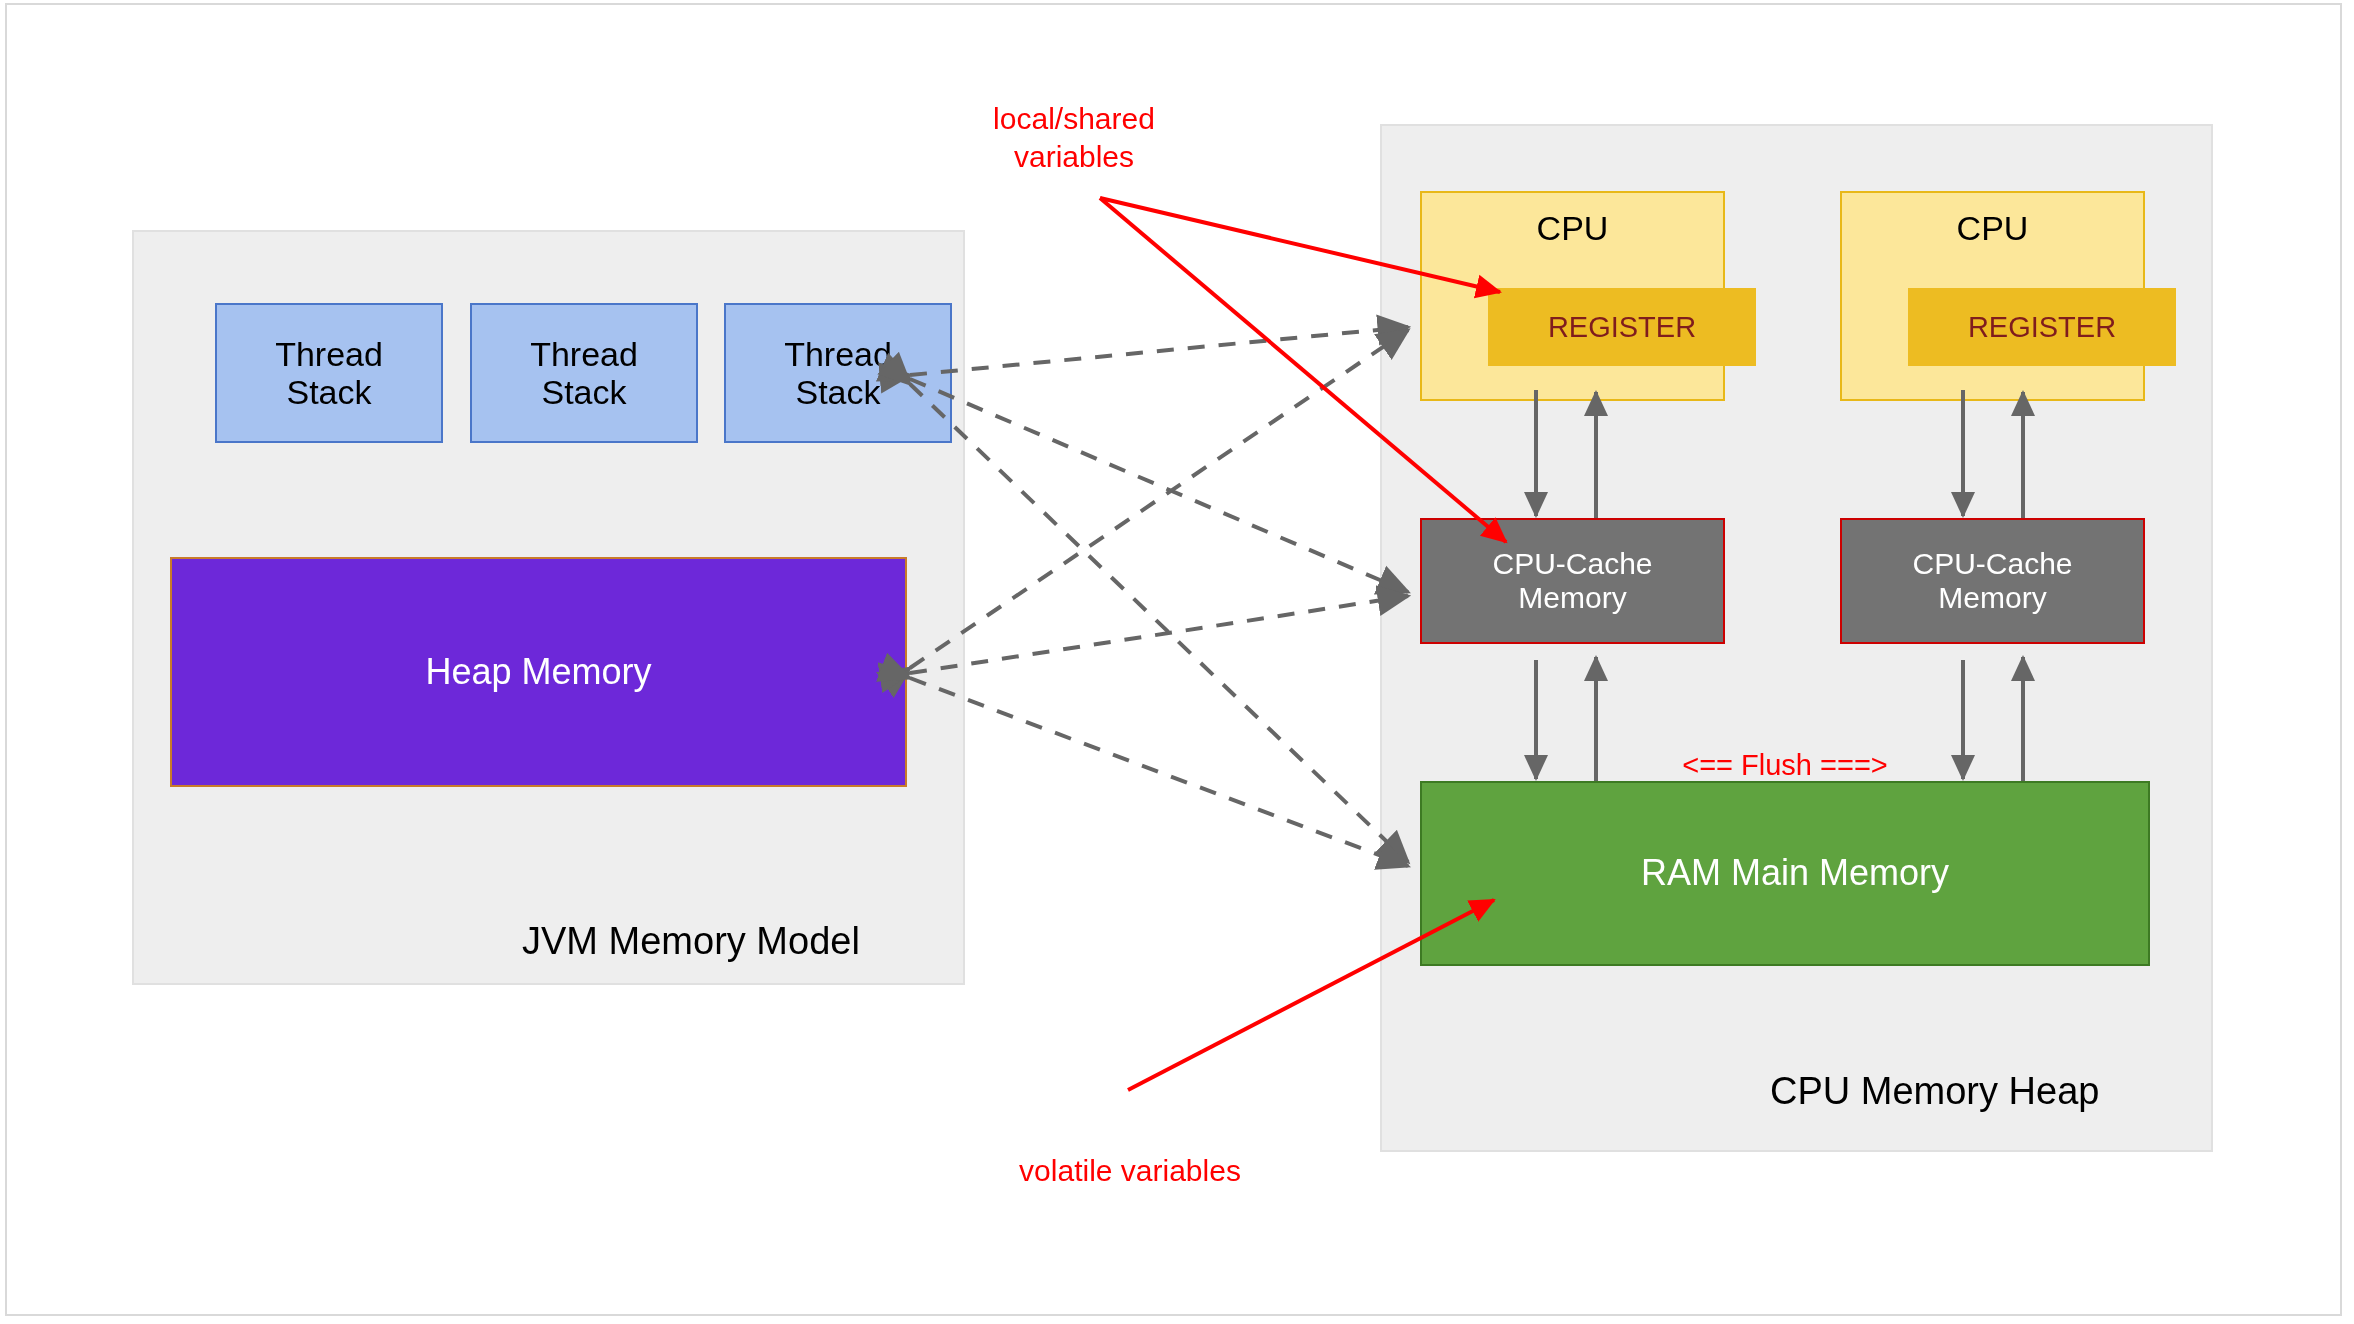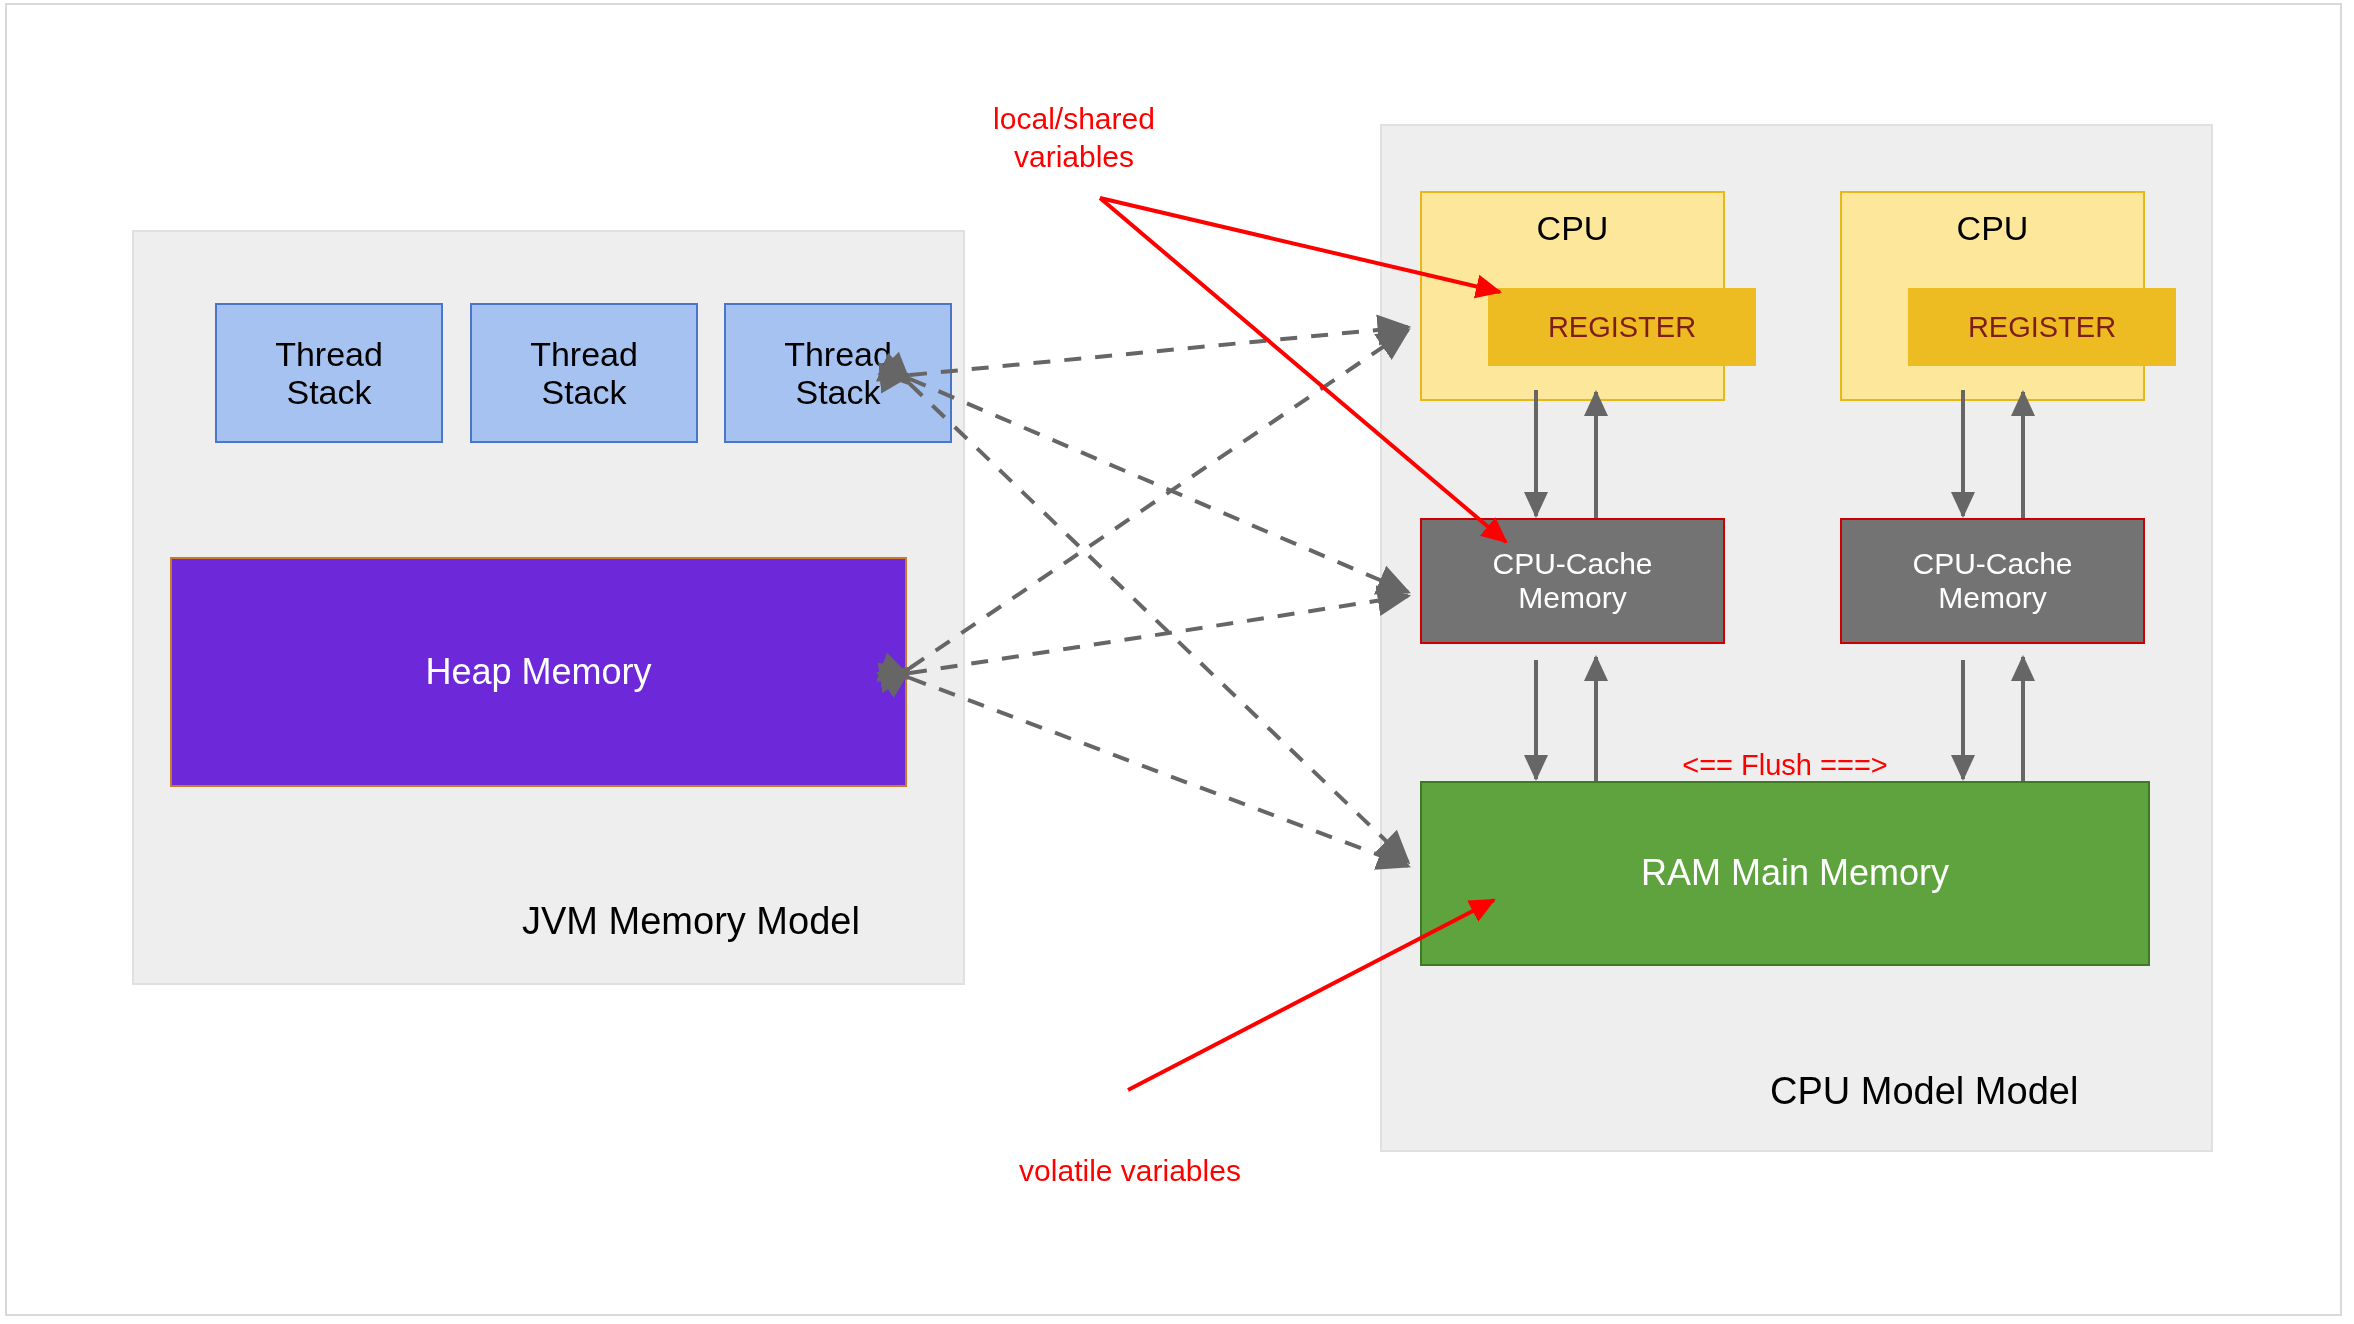--- a/index.html
+++ b/index.html
@@ -34,21 +34,21 @@
   #jvm-panel { left: 132px; top: 230px; width: 833px; height: 755px; }
   #cpu-panel { left: 1380px; top: 124px; width: 833px; height: 1028px; }
 
   .panel-title {
     position: absolute;
     color: #000000;
     font-size: 38px;
     white-space: nowrap;
     line-height: 1;
   }
-  #jvm-title { left: 522px; top: 902px; }
+  #jvm-title { left: 522px; top: 922px; }
   #cpu-title { left: 1770px; top: 1072px; }
 
   .node {
     position: absolute;
     box-sizing: border-box;
     display: flex;
     align-items: center;
     justify-content: center;
     text-align: center;
     line-height: 1.12;
@@ -165,21 +165,21 @@
   <div class="node thread-stack" id="thread-stack-1" style="white-space: pre-line;">Thread
 Stack</div>
   <div class="node thread-stack" id="thread-stack-2" style="white-space: pre-line;">Thread
 Stack</div>
   <div class="node thread-stack" id="thread-stack-3" style="white-space: pre-line;">Thread
 Stack</div>
 
   <div class="node" id="heap-memory">Heap Memory</div>
 
   <div class="panel" id="cpu-panel"></div>
-  <div class="panel-title" id="cpu-title">CPU Model Model</div>
+  <div class="panel-title" id="cpu-title">CPU Memory Heap</div>
 
   <div class="node cpu-box" id="cpu-box-1">CPU</div>
   <div class="node register-box" id="register-box-1">REGISTER</div>
   <div class="node cache-box" id="cache-box-1" style="white-space: pre-line;">CPU-Cache
 Memory</div>
 
   <div class="node cpu-box" id="cpu-box-2">CPU</div>
   <div class="node register-box" id="register-box-2">REGISTER</div>
   <div class="node cache-box" id="cache-box-2" style="white-space: pre-line;">CPU-Cache
 Memory</div>

